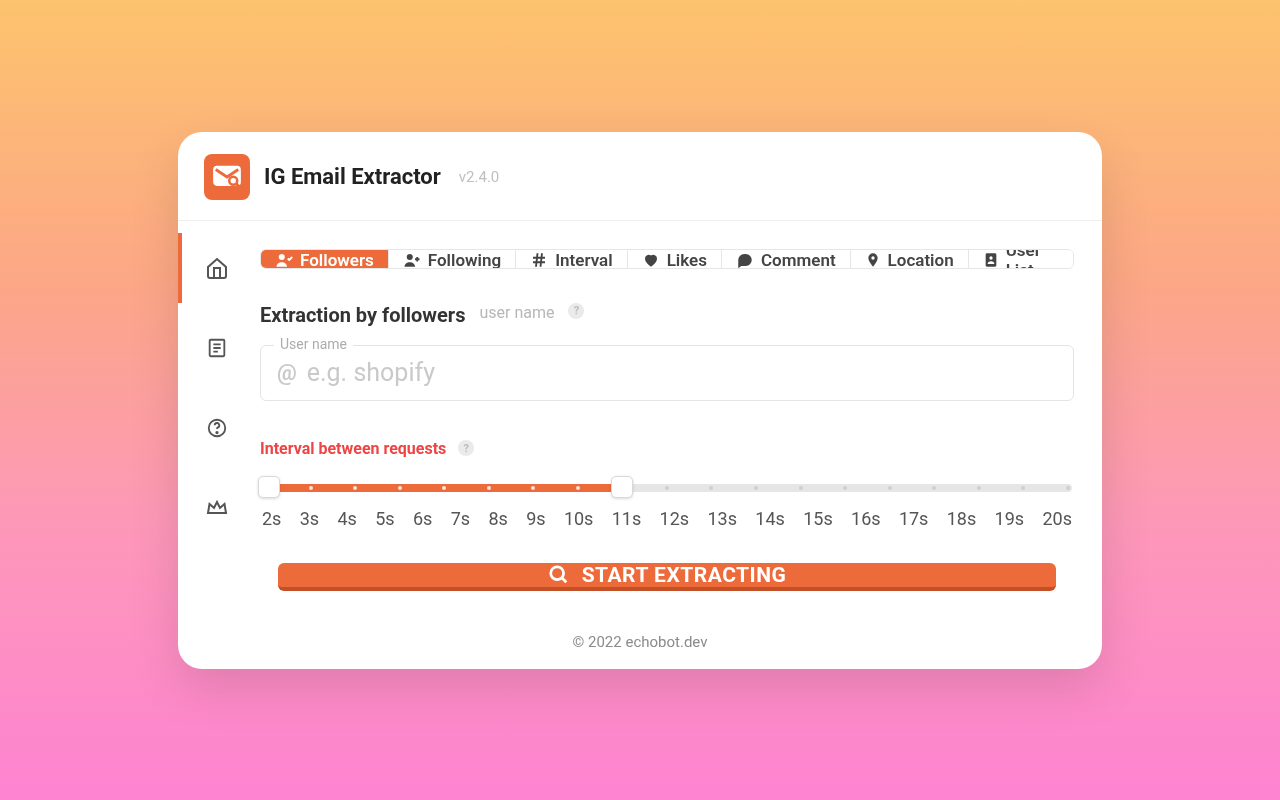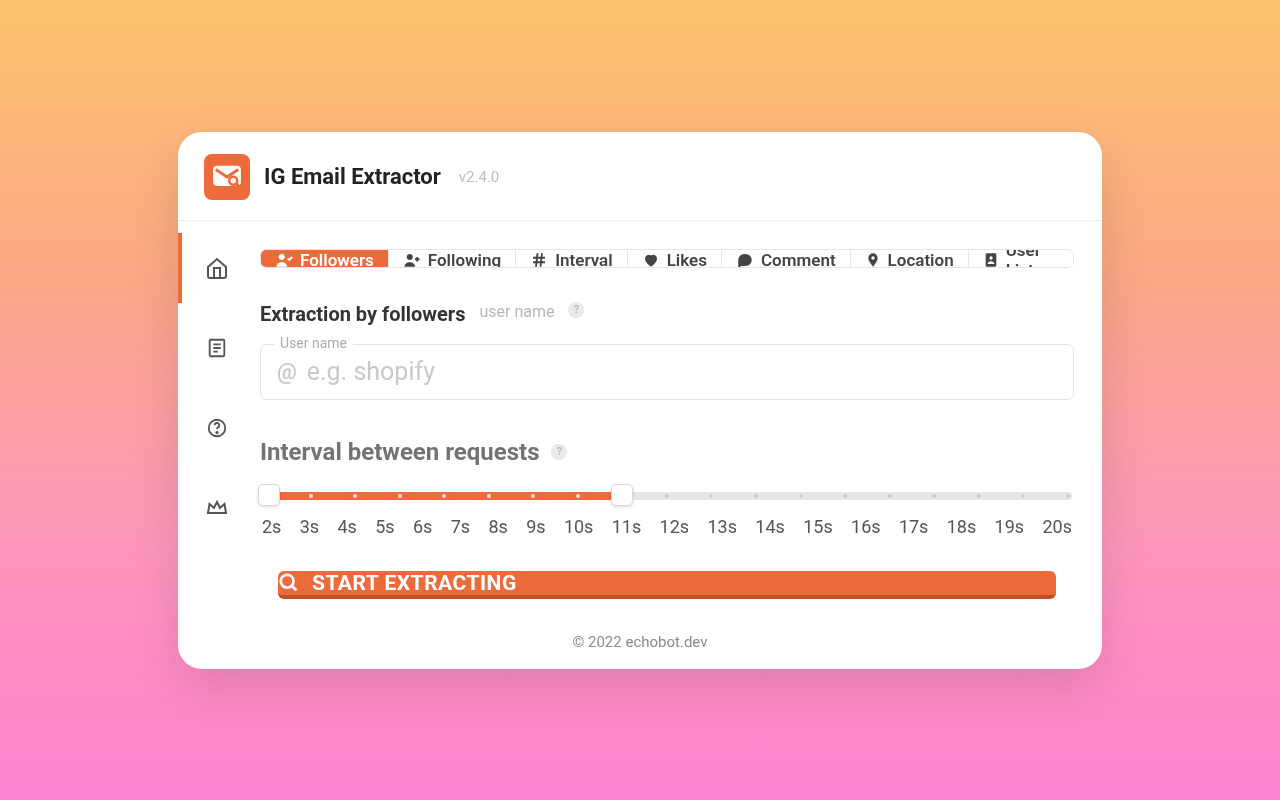--- a/index.html
+++ b/index.html
@@ -24,32 +24,32 @@
 .section-title h2{font-size:20px;font-weight:700;color:#333}
 .hint{font-size:16px;color:#b7b7b7}
 .helpdot{width:16px;height:16px;border-radius:50%;background:#eaeaea;color:#bdbdbd;font-size:11px;font-weight:700;display:flex;align-items:center;justify-content:center}
 .field{position:relative;margin-top:18px}
 .field-label{position:absolute;top:-9px;left:14px;background:#fff;padding:0 6px;font-size:14px;color:#adadad}
 .input-row{display:flex;align-items:center;border:1px solid #e4e4e4;border-radius:6px;padding:0 16px;height:56px}
 .at{font-size:22px;color:#c9c9c9;font-weight:600;margin-right:10px}
 .tinput{flex:1;border:none;outline:none;font-size:25px;color:#333}
 .tinput::placeholder{color:#c9c9c9}
 .interval-head{display:flex;align-items:center;gap:12px;margin-top:38px}
-.interval-head h2{font-size:24px;font-weight:700;color:#737373}
+.interval-head h2{font-size:16px;font-weight:700;color:#ef4444}
 .slider{position:relative;margin-top:26px;padding:0 2px}
 .track{position:relative;height:8px;background:#e6e6e6;border-radius:20px}
 .fill{position:absolute;top:0;left:0;height:100%;background:#ed6b3b;border-radius:20px;width:44.4%}
 .dots{position:absolute;top:0;left:0;right:0;height:100%;display:flex;justify-content:space-between;padding:0 2px}
 .dot{width:4px;height:4px;background:rgba(255,255,255,.8);border-radius:50%;margin-top:2px}
 .dot.off{background:#cfcfcf}
 .handle{position:absolute;top:-8px;width:22px;height:22px;background:#fff;border:1px solid #d8d8d8;border-radius:5px;box-shadow:0 1px 3px rgba(0,0,0,.15);cursor:grab}
 .h1{left:-4px}
 .h2{left:calc(44.4% - 11px)}
 .ticks{display:flex;justify-content:space-between;margin-top:16px;font-size:18px;color:#555}
-.cta{margin:34px 18px 0;height:58px;background:#ed6b3b;border:none;border-bottom:4px solid #c24f25;border-radius:6px;color:#fff;font-size:21px;font-weight:700;letter-spacing:.5px;display:flex;align-items:center;justify-content:flex-start;gap:12px;cursor:pointer}
+.cta{margin:34px 18px 8px;height:58px;background:#ed6b3b;border:none;border-bottom:4px solid #c24f25;border-radius:6px;color:#fff;font-size:21px;font-weight:700;letter-spacing:.5px;display:flex;align-items:center;justify-content:center;gap:12px;cursor:pointer}
 .footer{text-align:center;padding:18px 28px;font-size:15px;color:#8b8b8b}
 </style>
 </head>
 <body>
 
 <div class="app">
   <div class="header">
     <div class="logo">
       <svg width="30" height="30" viewBox="0 0 24 24" fill="none" stroke="currentColor" stroke-width="2.2">
         <rect x="2" y="4" width="20" height="14" rx="2" fill="#fff" stroke="#fff"></rect>

